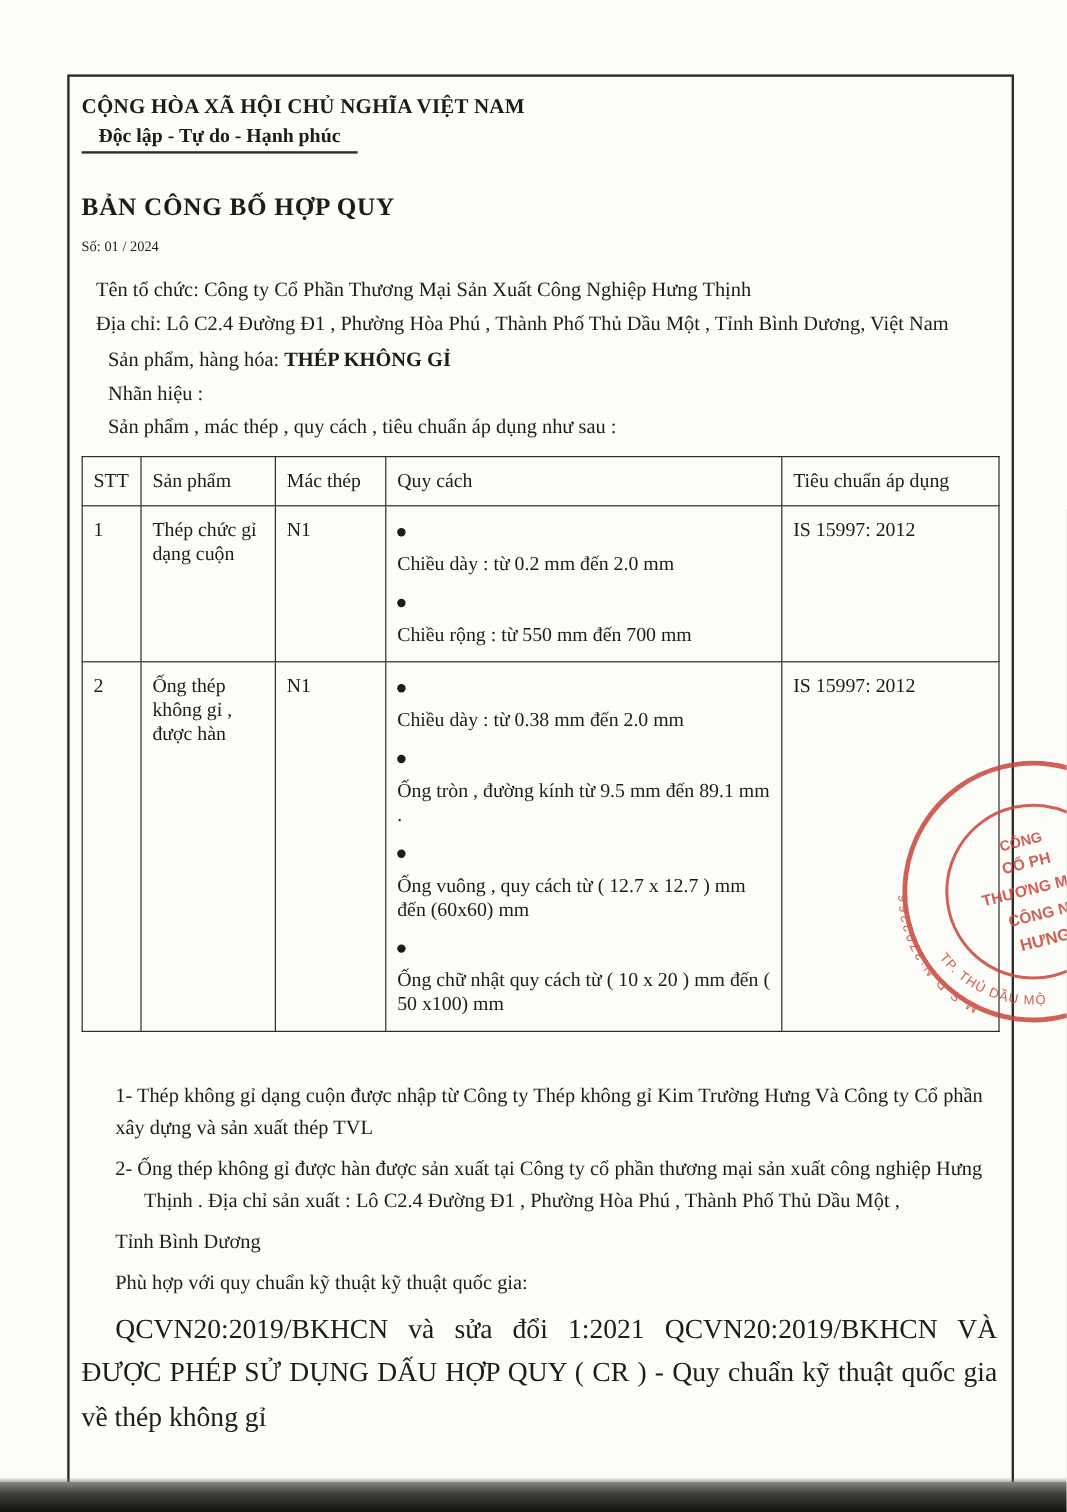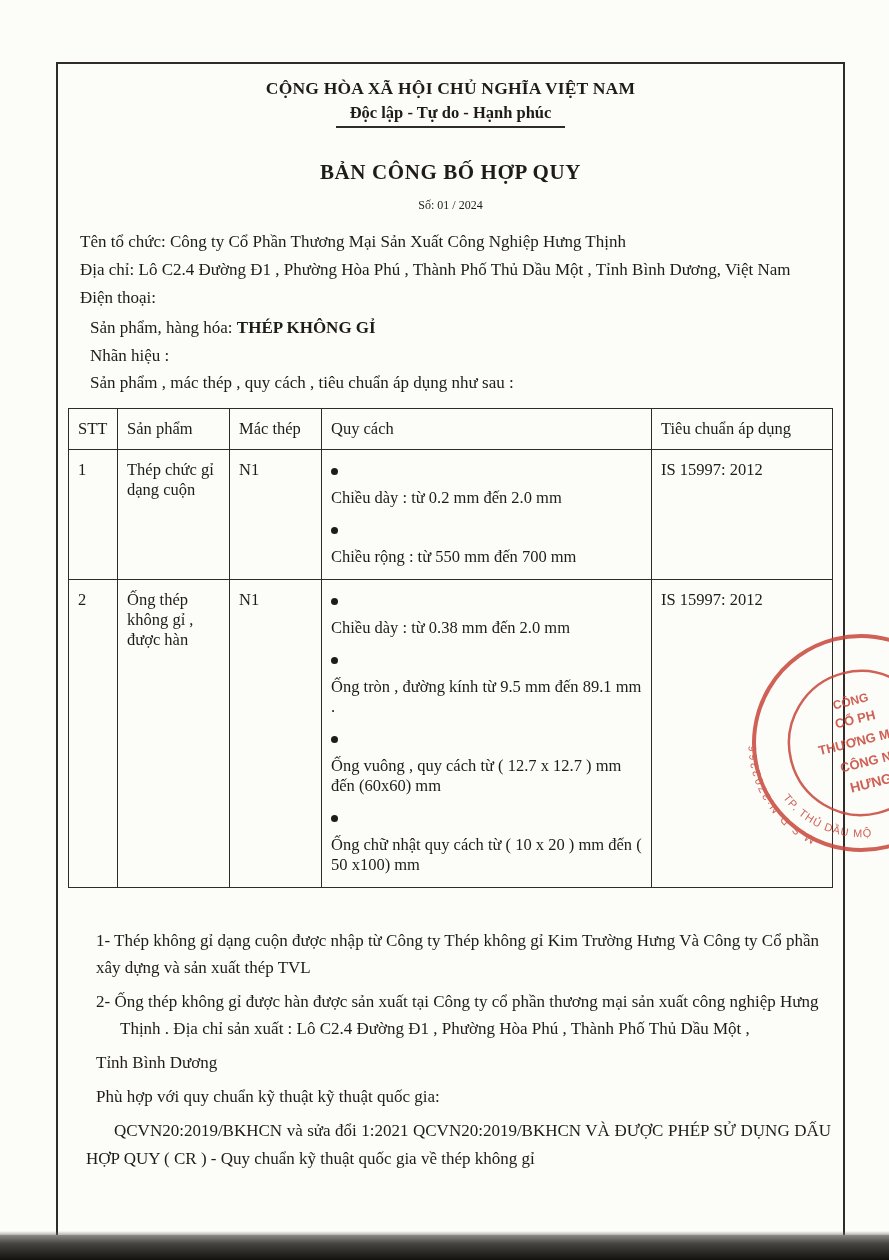--- a/index.html
+++ b/index.html
@@ -5,21 +5,21 @@
   html,body {margin:0; padding:0; background:#d9d9d6;}
   .page {
     position:relative; width:889px; height:1260px; margin:0 auto;
     background:#fcfcf8; overflow:hidden;
     font-family:"Liberation Serif", serif; color:#1e1c1a;
   }
   .frame {
     position:absolute; left:56px; top:62px; width:789px; height:1176px;
     border:2px solid #2e2b28; box-sizing:border-box; padding:6px 10px 0 10px;
   }
-  .center {text-align:center;}
+  .center {}
   .country {font-weight:bold; font-size:17.5px; letter-spacing:.2px; margin-top:8px;}
   .motto-wrap {margin-top:3px;}
   .motto {
     display:inline-block; font-weight:bold; font-size:16.5px;
     border-bottom:2px solid #2e2b28; padding:1px 14px 3px 14px;
   }
   .doc-title {margin-top:32px; font-size:21px; font-weight:bold; letter-spacing:.6px;}
   .doc-number {margin-top:13px; font-size:12px;}
   .info {margin-top:15px; font-size:17px; line-height:1.64; padding:0 4px 0 12px;}
   .info p {margin:0;}
@@ -40,21 +40,21 @@
   .col-qc   {width:330px;}
   .stt-cell {text-align:center;}
   .mt-cell  {padding-left:18px;}
   .b-item {display:flex; gap:13px; margin-bottom:11px;flex-direction:column;}
   .b-item:last-child {margin-bottom:2px;}
   .dot {width:7px; height:7px; border-radius:50%; background:#1e1c1a; flex:0 0 7px; margin-top:8px;}
   .notes-block {margin-top:40px; font-size:17px; line-height:1.58; padding:0 6px 0 28px;}
   .notes-block p {margin:0 0 7px 0;}
   .note-hang {padding-left:24px; text-indent:-24px;}
   .compliance {
-    margin:2px 2px 0 18px; font-size:17px; line-height:1.6;
+    margin:2px 2px 0 0; font-size:23px; line-height:1.6;
     text-indent:28px; text-align:justify;
   }
   .stamp {
     position:absolute; left:744px; top:626px; width:234px; height:234px;
     transform:rotate(-14deg); opacity:.85; pointer-events:none;
   }
   .scan-band {
     position:absolute; left:0; right:0; bottom:0; height:25px;
     background:linear-gradient(to bottom,#8b8a86 0%, #454440 35%, #12110e 100%);
   }
@@ -74,21 +74,20 @@
     <div class="center motto-wrap">
       <span class="motto">Độc lập - Tự do - Hạnh phúc</span>
     </div>
 
     <div class="center doc-title">BẢN CÔNG BỐ HỢP QUY</div>
     <div class="center doc-number">Số: 01 / 2024</div>
 
     <div class="info">
       <p>Tên tổ chức: Công ty Cổ Phần Thương Mại Sản Xuất Công Nghiệp Hưng Thịnh</p>
       <p>Địa chỉ: Lô C2.4 Đường Đ1 , Phường Hòa Phú , Thành Phố Thủ Dầu Một , Tỉnh Bình Dương, Việt Nam</p>
-      <p>Điện thoại:</p>
       <p class="gap-top indent2"><span>Sản phẩm, hàng hóa: </span><span class="product-value">THÉP KHÔNG GỈ</span></p>
       <p class="indent2">Nhãn hiệu :</p>
       <p class="indent2">Sản phẩm , mác thép , quy cách , tiêu chuẩn áp dụng như sau :</p>
     </div>
 
     <table class="main">
       <colgroup>
         <col class="col-stt">
           <col class="col-sp">
           <col class="col-mt">

